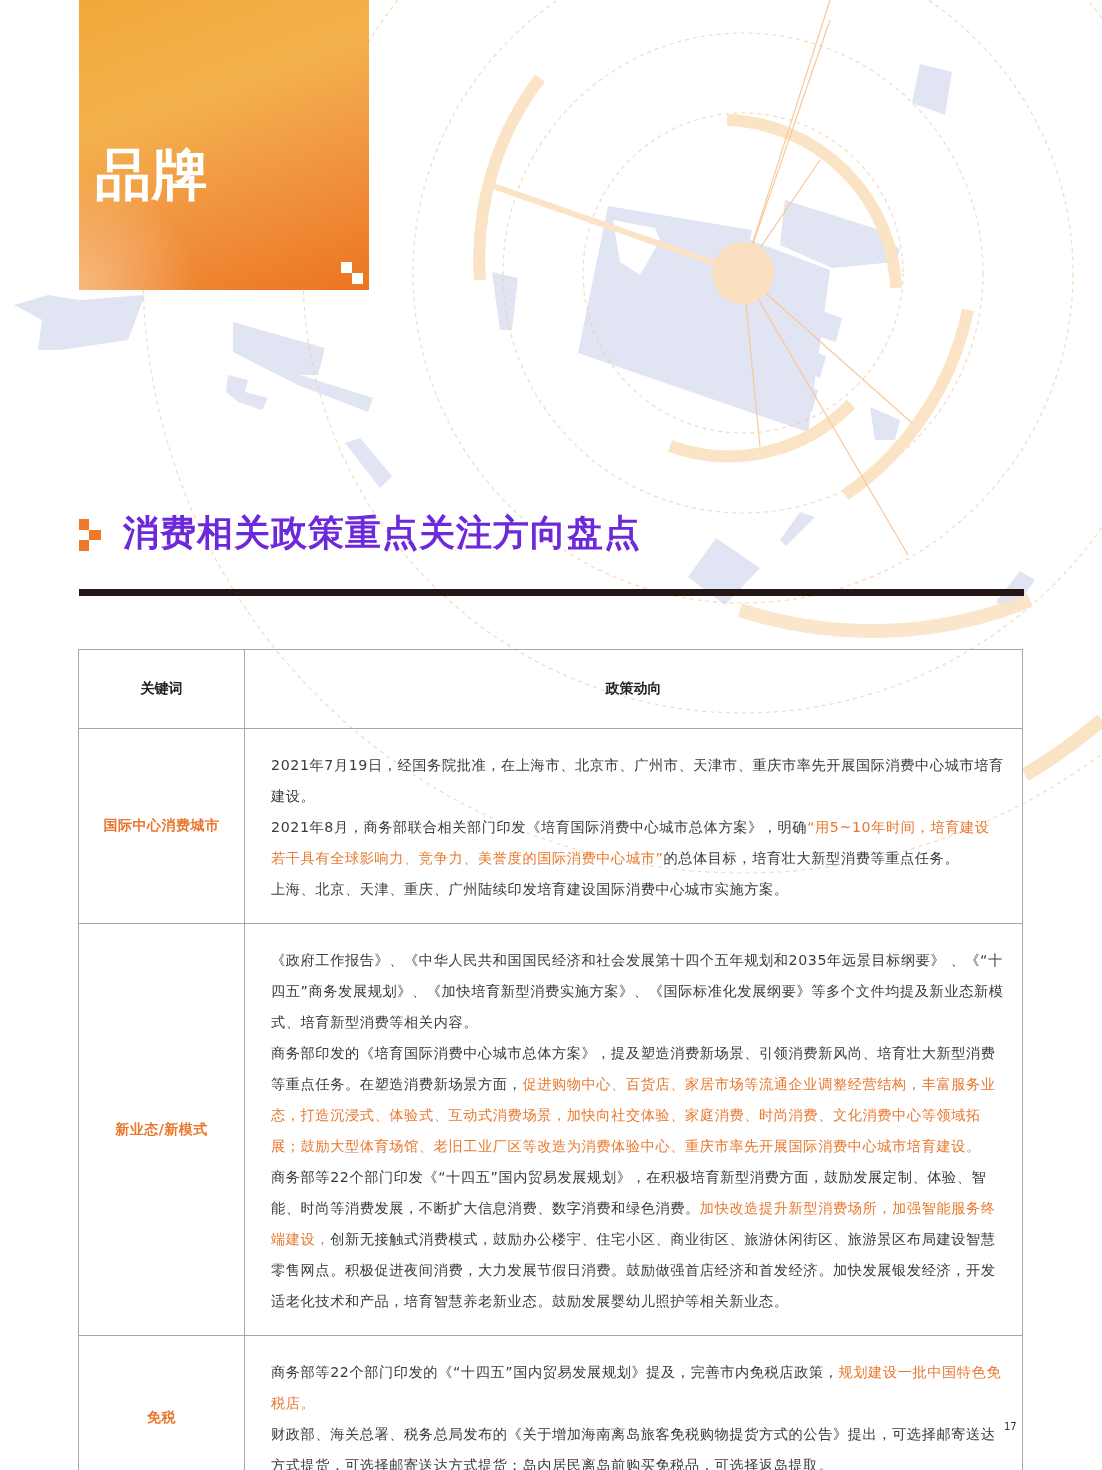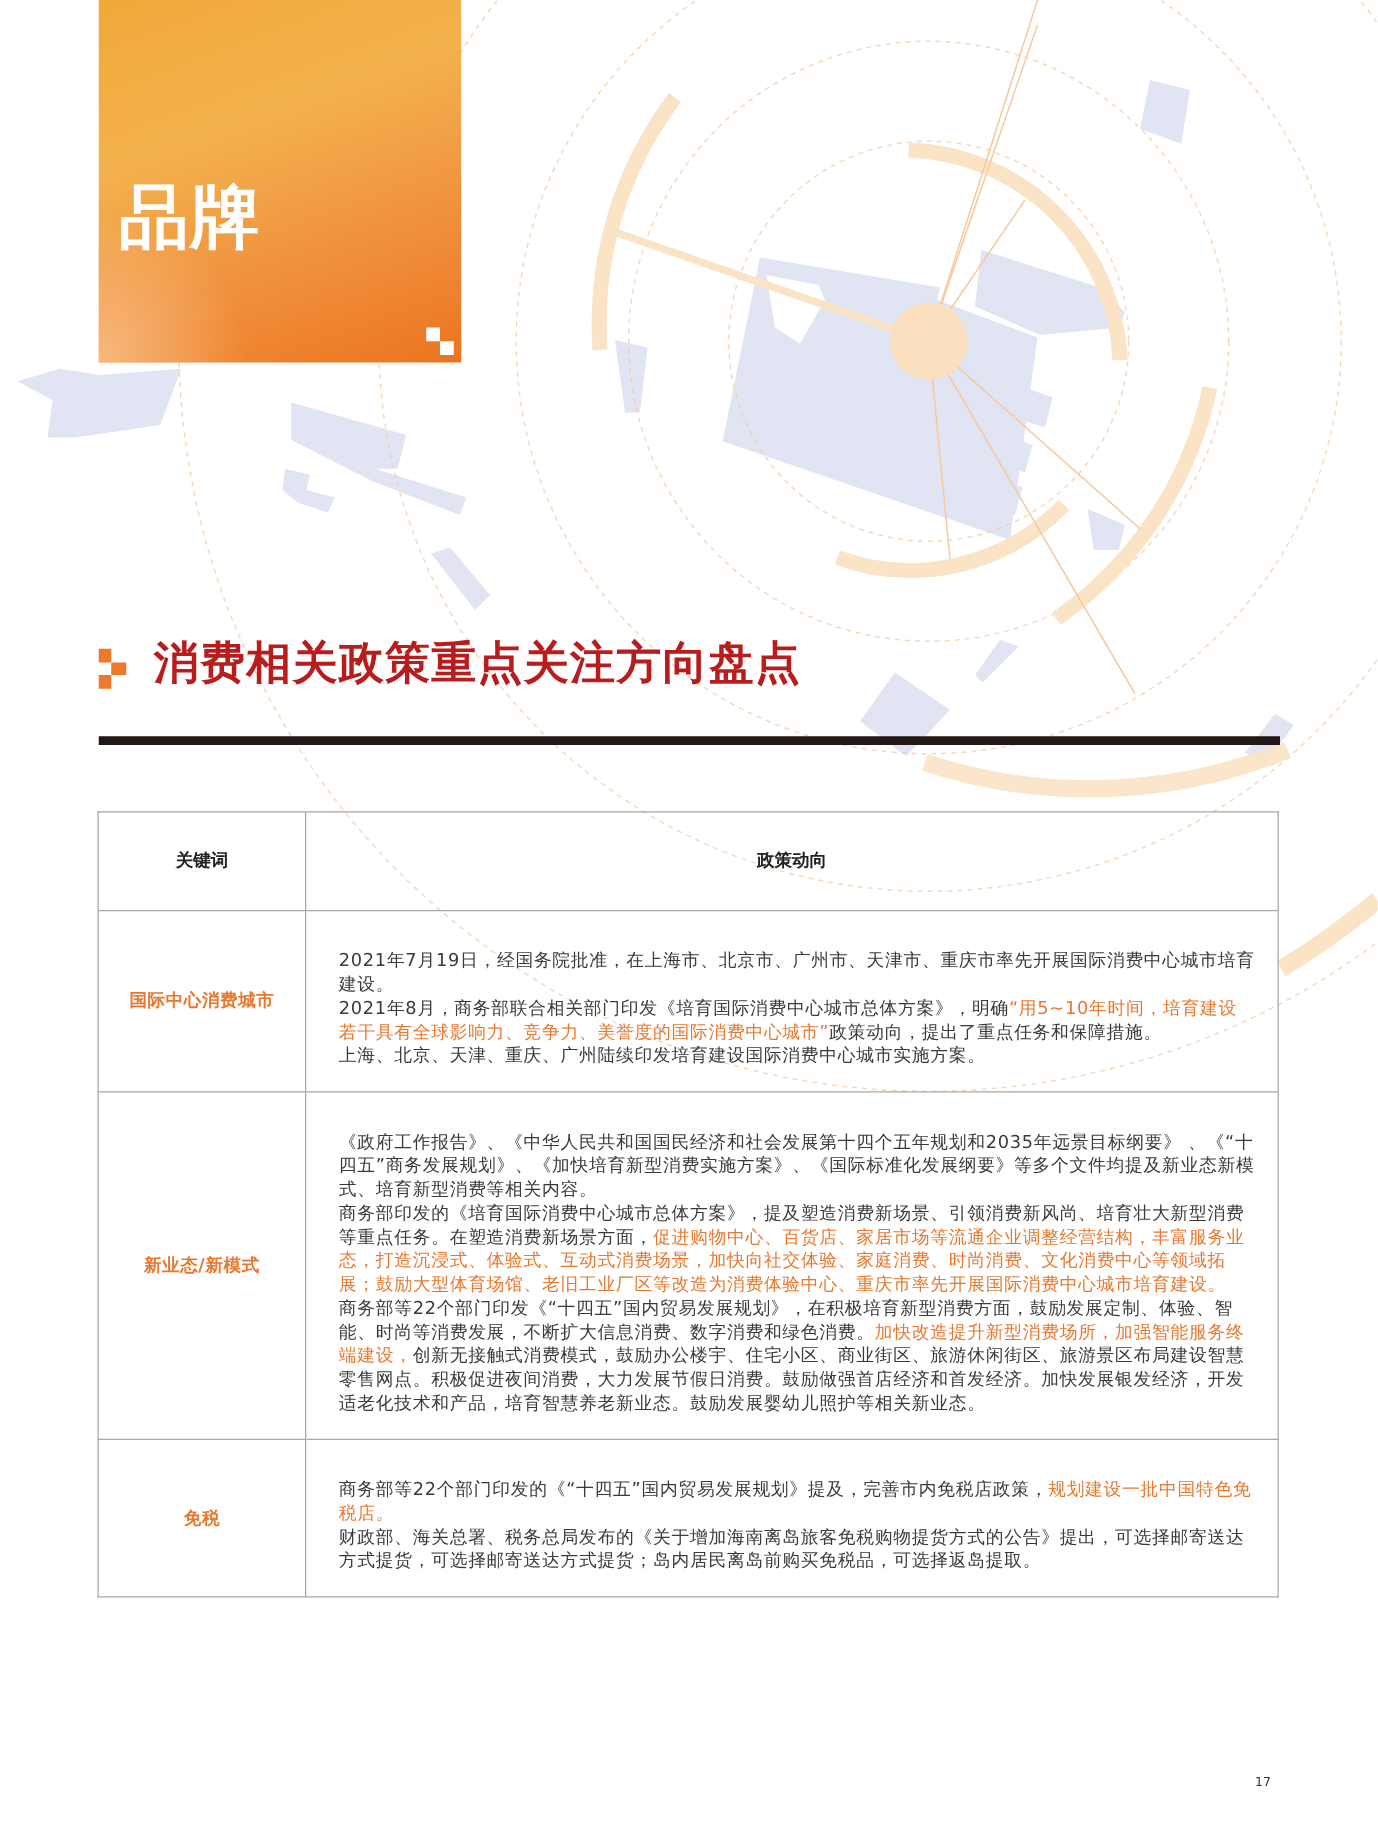--- a/index.html
+++ b/index.html
@@ -33,40 +33,40 @@
   .tile-corner i:nth-child(2) { left: 11px; top: 11px; }
 
   .section-header { position: absolute; left: 79px; top: 510px; width: 945px; height: 90px; z-index: 2; }
   .section-marker { position: absolute; left: 0; top: 9px; width: 24px; height: 32px; }
   .section-marker i { position: absolute; background: #ec7a2a; }
   .section-marker i:nth-child(1) { left: 0; top: 0; width: 10px; height: 11px; }
   .section-marker i:nth-child(2) { left: 10px; top: 11px; width: 12px; height: 10px; }
   .section-marker i:nth-child(3) { left: 0; top: 21px; width: 10px; height: 11px; }
   .section-title {
     position: absolute; left: 44px; top: 0; margin: 0;
-    font-family: Liberation Mono, monospace; font-weight: bold; font-size: 36px; line-height: 46px;
-    color: #b91c1c; letter-spacing: 1px;
+    font-family: Liberation Serif, serif; font-weight: bold; font-size: 36px; line-height: 46px;
+    color: #6d28d9; letter-spacing: 1px;
   }
   .section-rule { position: absolute; left: 0; top: 79px; width: 945px; height: 7px; background: #231815; }
 
   .policy-table {
     position: absolute; left: 78px; top: 649px; width: 945px;
     border-collapse: collapse; z-index: 2; background: transparent; border-radius: 22px;
   }
   .policy-table th, .policy-table td { border: 1.5px solid #a8a8a8; vertical-align: middle; }
   .policy-table th {
     height: 76px; font-size: 14px; font-weight: bold; color: #222222; text-align: center;
   }
   .col-key { width: 166px; }
   .policy-table td.key-cell {
     text-align: center; font-size: 14px; font-weight: bold; color: #e8782e; letter-spacing: 0.5px; margin-left: 11px;
   }
   .policy-table td.desc-cell {
-    padding: 31px 18px 18px 26px;
-    font-size: 14.2px; line-height: 19px; color: #3a3a3a; letter-spacing: 0.6px;
+    padding: 21px 18px 18px 26px;
+    font-size: 14.2px; line-height: 31px; color: #3a3a3a; letter-spacing: 0.6px;
   }
   .desc-cell p { margin: 0; }
   .hl { color: #e8782e; }
 
   .page-number {
     position: absolute; left: 1004px; top: 1421px; font-size: 10px; color: #333333; z-index: 2;
   }
 </style>
 </head>
 <body>
@@ -146,21 +146,21 @@
     <tr>
       <th>关键词</th>
       <th>政策动向</th>
     </tr>
   </thead>
   <tbody id="table-body">
       <tr>
         <td class="key-cell">国际中心消费城市</td>
         <td class="desc-cell">
           <p><span>2021年7月19日，经国务院批准，在上海市、北京市、广州市、天津市、重庆市率先开展国际消费中心城市培育建设。</span></p>
-          <p><span>2021年8月，商务部联合相关部门印发《培育国际消费中心城市总体方案》，明确</span><span class="hl">“用5~10年时间，培育建设若干具有全球影响力、竞争力、美誉度的国际消费中心城市”</span><span>政策动向，提出了重点任务和保障措施。</span></p>
+          <p><span>2021年8月，商务部联合相关部门印发《培育国际消费中心城市总体方案》，明确</span><span class="hl">“用5~10年时间，培育建设若干具有全球影响力、竞争力、美誉度的国际消费中心城市”</span><span>的总体目标，培育壮大新型消费等重点任务。</span></p>
           <p><span>上海、北京、天津、重庆、广州陆续印发培育建设国际消费中心城市实施方案。</span></p>
         </td>
       </tr>
       <tr>
         <td class="key-cell">新业态/新模式</td>
         <td class="desc-cell">
           <p><span>《政府工作报告》、《中华人民共和国国民经济和社会发展第十四个五年规划和2035年远景目标纲要》 、《“十四五”商务发展规划》、《加快培育新型消费实施方案》、《国际标准化发展纲要》等多个文件均提及新业态新模式、培育新型消费等相关内容。</span></p>
           <p><span>商务部印发的《培育国际消费中心城市总体方案》，提及塑造消费新场景、引领消费新风尚、培育壮大新型消费等重点任务。在塑造消费新场景方面，</span><span class="hl">促进购物中心、百货店、家居市场等流通企业调整经营结构，丰富服务业态，</span><span class="hl">打造沉浸式、体验式、互动式消费场景，</span><span class="hl">加快向社交体验、家庭消费、时尚消费、文化消费中心等领域拓展；鼓励大型体育场馆、老旧工业厂区等改造为消费体验中心、重庆市率先开展国际消费中心城市培育建设。</span></p>
           <p><span>商务部等22个部门印发《“十四五”国内贸易发展规划》，在积极培育新型消费方面，鼓励发展定制、体验、智能、时尚等消费发展，不断扩大信息消费、数字消费和绿色消费。</span><span class="hl">加快改造提升新型消费场所，加强智能服务终端建设，</span><span>创新无接触式消费模式，鼓励办公楼宇、住宅小区、商业街区、旅游休闲街区、旅游景区布局建设智慧零售网点。积极促进夜间消费，大力发展节假日消费。鼓励做强首店经济和首发经济。加快发展银发经济，开发适老化技术和产品，培育智慧养老新业态。鼓励发展婴幼儿照护等相关新业态。</span></p>
         </td>

